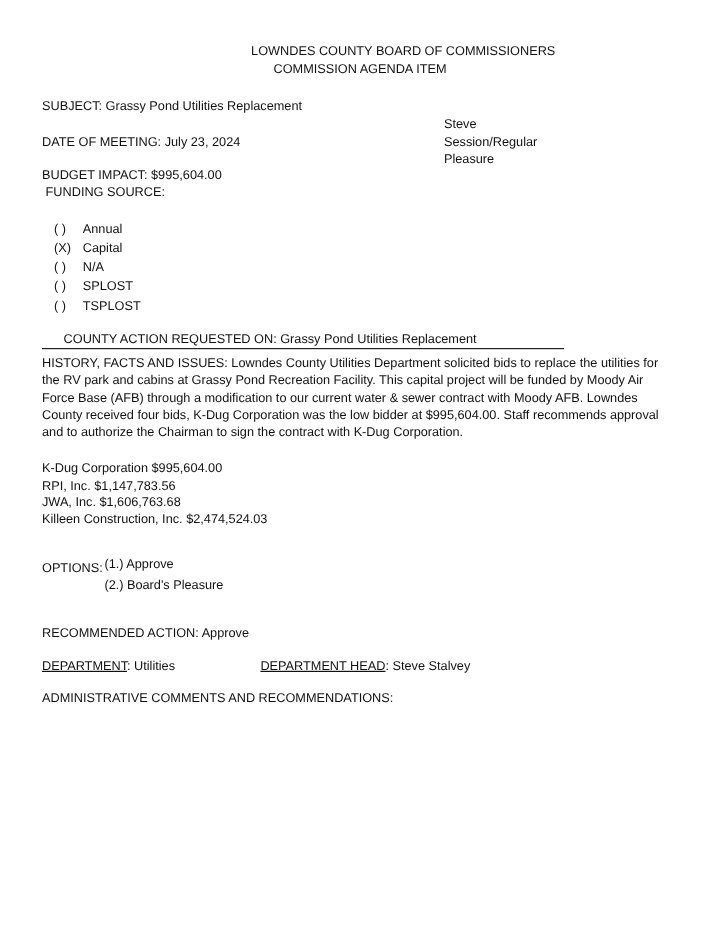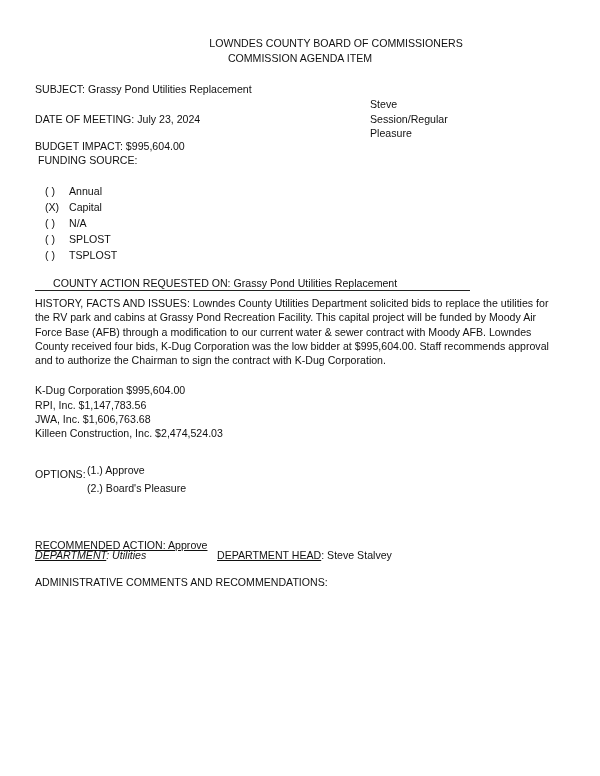--- a/index.html
+++ b/index.html
@@ -61,23 +61,23 @@
     <div class="abs" style="left:35px; top:383px;">K-Dug Corporation $995,604.00</div>
     <div class="abs" style="left:35px; top:398px;">RPI, Inc. $1,147,783.56</div>
     <div class="abs" style="left:35px; top:412px;">JWA, Inc. $1,606,763.68</div>
     <div class="abs" style="left:35px; top:426px;">Killeen Construction, Inc. $2,474,524.03</div>
   </div>
 
   <div class="abs" style="left:35px; top:467px;">OPTIONS:</div>
   <div class="abs" style="left:87px; top:463px;">(1.) Approve</div>
   <div class="abs" style="left:87px; top:481px;">(2.) Board's Pleasure</div>
 
-  <div class="abs" style="left:35px; top:538px;text-decoration:underline;">RECOMMENDED ACTION: Approve</div>
+  <div class="abs" style="left:35px; top:521px;">RECOMMENDED ACTION: Approve</div>
 
-  <div class="abs" style="left:35px; top:548px;font-style:italic;">
+  <div class="abs" style="left:35px; top:548px;">
     <span class="u">DEPARTMENT</span><span>: Utilities</span>
   </div>
   <div class="abs" style="left:217px; top:548px;">
     <span class="u">DEPARTMENT HEAD</span><span>: Steve Stalvey</span>
   </div>
 
   <div class="abs" style="left:35px; top:575px;">ADMINISTRATIVE COMMENTS AND RECOMMENDATIONS:</div>
 </div>
 
 </body></html>

